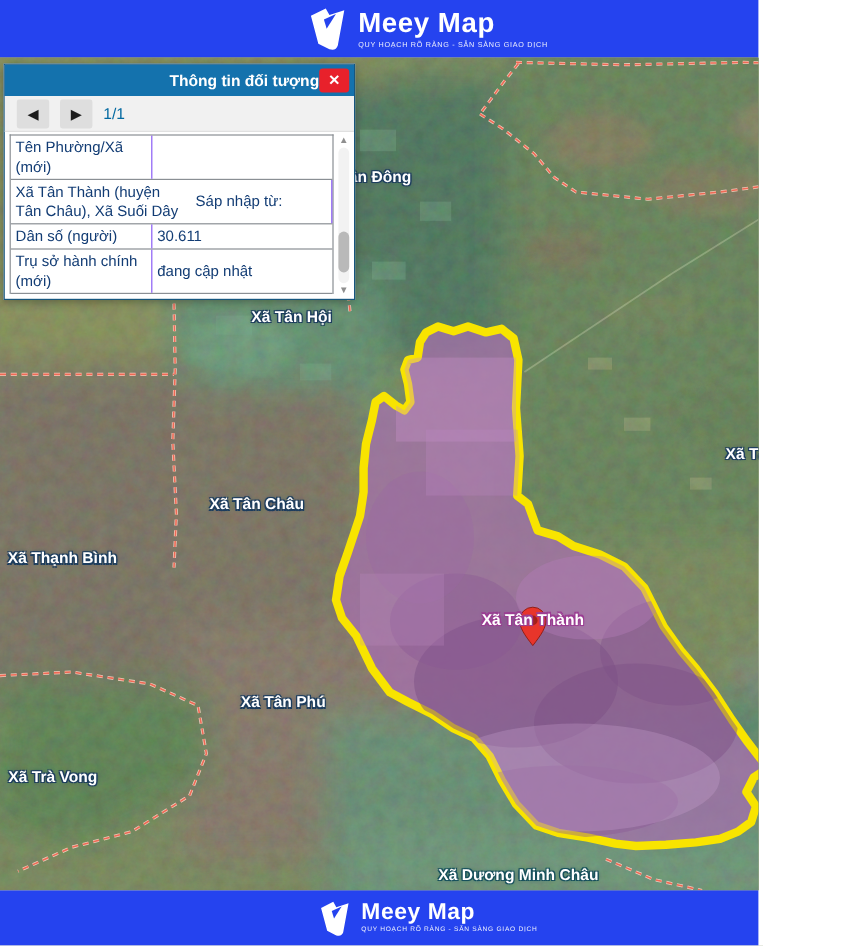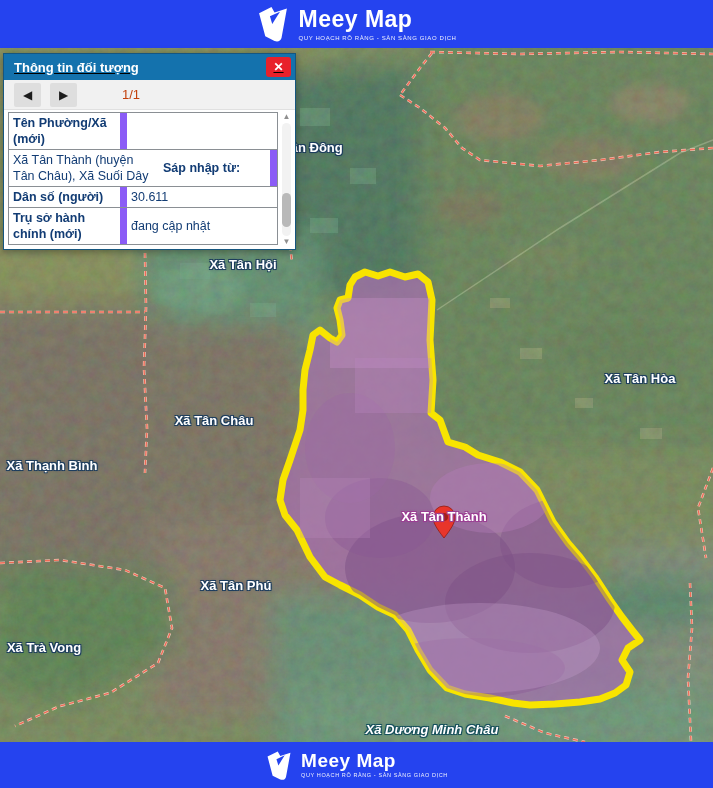--- a/index.html
+++ b/index.html
@@ -1,19 +1,19 @@
 <!DOCTYPE html>
 <html><head>
 <meta charset="utf-8">
 <style>
   :root{ --brand-blue:#2543ef; --popup-blue:#1472ad; --ink:#123c74; }
   *{box-sizing:border-box; margin:0; padding:0;}
   html,body{width:713px;height:788px;overflow:hidden;background:#fff;
     font-family:"Liberation Sans",sans-serif;}
-  .stage{position:relative;width:713px;height:788px;overflow:hidden;}
+  .stage{position:relative;width:632px;height:788px;overflow:hidden;}
 
   
   .band{position:absolute;left:0;width:713px;background:var(--brand-blue);
     display:flex;align-items:center;justify-content:center;}
   .band.top{top:0;height:48px;}
   .band.bottom{bottom:0;height:46px;}
   .logo{display:flex;align-items:center;gap:8px;color:#fff;}
   .logo .mark{width:34px;height:40px;}
   .band.bottom .mark{width:28px;height:33px;}
   .logo .words{display:flex;flex-direction:column;line-height:1;}
@@ -26,42 +26,42 @@
   .map-wrap{position:absolute;top:48px;left:0;width:713px;height:694px;overflow:hidden;
     background:#6b7a4c;}
   .map-wrap svg.map{position:absolute;top:0;left:0;}
   .map-label{position:absolute;transform:translate(-50%,-50%);white-space:nowrap;
     font-size:13px;font-weight:bold;color:#fff;pointer-events:none;
     text-shadow:-1px -1px 0 #1d3d5e,1px -1px 0 #1d3d5e,-1px 1px 0 #1d3d5e,
       1px 1px 0 #1d3d5e,0 0 3px #1d3d5e;}
   .map-label.purple{text-shadow:-1px -1px 0 #9b3d93,1px -1px 0 #9b3d93,
     -1px 1px 0 #9b3d93,1px 1px 0 #9b3d93,0 0 3px #9b3d93;}
   .map-label.teal{text-shadow:-1px -1px 0 #17505c,1px -1px 0 #17505c,
-    -1px 1px 0 #17505c,1px 1px 0 #17505c,0 0 3px #17505c;font-style:italic;}
+    -1px 1px 0 #17505c,1px 1px 0 #17505c,0 0 3px #17505c;}
 
   
   .popup{position:absolute;left:3px;top:53px;width:293px;background:#fff;
     border:1px solid #16567f;box-shadow:0 2px 8px rgba(0,0,0,.35);z-index:5;}
   .popup-header{height:26px;background:var(--popup-blue);display:flex;
-    align-items:center;justify-content:space-between;padding:0 4px 0 10px;text-decoration:underline;}
+    align-items:center;justify-content:flex-end;padding:0 4px 0 10px;}
   .popup-title{color:#fff;font-size:13px;font-weight:bold;}
   .popup-close{width:25px;height:20px;background:#e8212b;border:none;border-radius:3px;
     color:#fff;font-size:12px;font-weight:bold;line-height:20px;text-align:center;
     cursor:pointer;}
   .popup-nav{height:30px;background:#f1f1f1;display:flex;align-items:center;gap:9px;
     padding-left:10px;border-bottom:1px solid #e0e0e0;}
   .nav-btn{width:27px;height:24px;background:#dedede;border:none;border-radius:2px;
     color:#1c1c1c;font-size:12px;line-height:24px;text-align:center;cursor:pointer;}
-  .pager{font-size:13px;color:#c2410c;margin-left:36px;}
+  .pager{font-size:13px;color:#0369a1;}
   .popup-body{display:flex;padding:2px 2px 2px 4px;height:139px;overflow:hidden;}
   .tbl{flex:1;border:1px solid #8a8f94;border-bottom:none;align-self:flex-start;
     width:100%;}
   .trow{display:flex;border-bottom:1px solid #8a8f94;}
   .tcell{padding:2px 4px;font-size:12.5px;line-height:1.28;color:var(--ink);}
-  .tcell.lbl{width:118px;font-weight:bold;border-right:7px solid #8b5cf6;
+  .tcell.lbl{width:118px;font-weight:normal;border-right:1px solid #8b5cf6;
     display:flex;align-items:center;}
   .tcell.val{flex:1;display:flex;align-items:center;}
   .scrollbar{width:13px;margin-left:2px;display:flex;flex-direction:column;
     align-items:center;}
   .sb-arrow{font-size:8px;color:#8f8f8f;line-height:10px;cursor:pointer;}
   .sb-track{flex:1;width:9px;background:#f2f2f2;border-radius:5px;position:relative;
     margin:1px 0;}
   .sb-thumb{position:absolute;left:0;width:9px;top:62%;height:30%;background:#b9b9b9;
     border-radius:5px;cursor:pointer;}
 </style>

